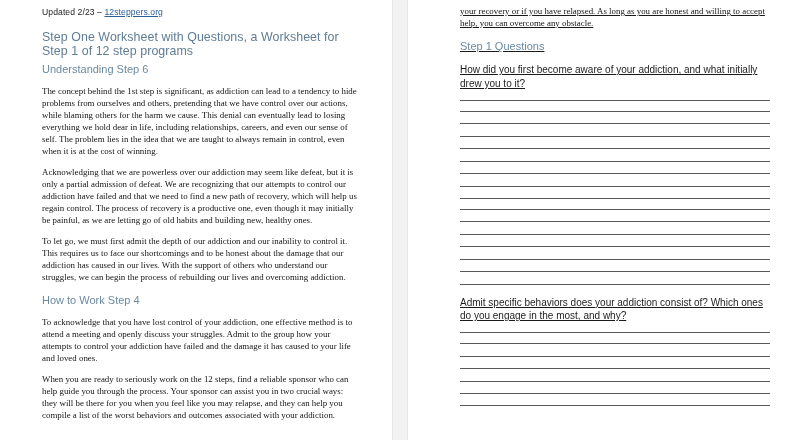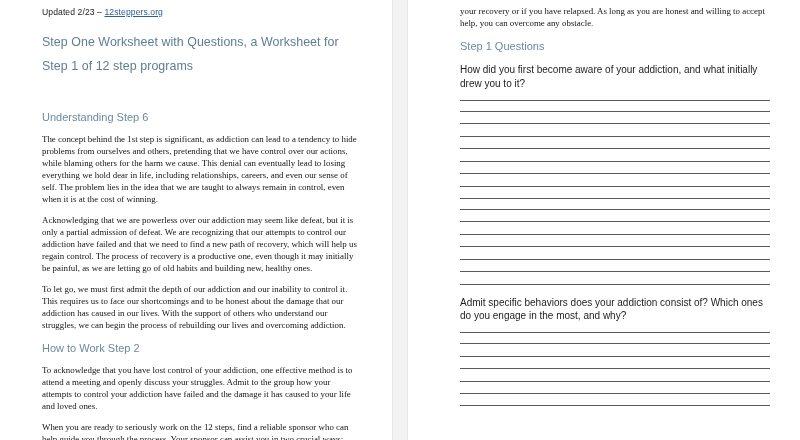--- a/index.html
+++ b/index.html
@@ -39,43 +39,44 @@
     width: 16px;
     height: 440px;
     background: #f2f2f2;
     box-shadow: inset 1px 0 0 #e6e6e6, inset -1px 0 0 #e6e6e6;
     flex: 0 0 16px;
   }
   .page-right {
     width: 392px;
     padding: 6px 30px 0 52px;
     flex: 1 1 auto;
+    text-decoration: underline;
   }
 
   
   .meta-line {
     font-family: "Liberation Sans", sans-serif;
     font-size: 8.6px;
     line-height: 12px;
     color: #222222;
     margin: 0 0 12px 0;
     letter-spacing: 0.01em;
   }
   .meta-link {
     color: #2a6099;
     text-decoration: underline;
   }
 
   .doc-title {
     font-family: "Liberation Sans", sans-serif;
     font-size: 12.4px;
-    line-height: 24px;
+    line-height: 14px;
     font-weight: normal;
     color: #5f7d95;
-    margin: 0 0 32px 0;
+    margin: 0 0 4px 0;
     letter-spacing: 0.005em;
   }
 
   .section-heading {
     font-family: "Liberation Sans", sans-serif;
     font-size: 11px;
     line-height: 15px;
     font-weight: normal;
     color: #6b8aa0;
     margin: 0 0 9px 0;
@@ -124,21 +125,21 @@
 
     <p class="meta-line"><span>Updated 2/23 – </span><a class="meta-link" href="#">12steppers.org</a></p>
 
     <h1 class="doc-title">Step One Worksheet with Questions, a Worksheet for Step 1 of 12 step programs</h1>
 
     <h2 class="section-heading">Understanding Step 6</h2>
     <p class="body">The concept behind the 1st step is significant, as addiction can lead to a tendency to hide problems from ourselves and others, pretending that we have control over our actions, while blaming others for the harm we cause. This denial can eventually lead to losing everything we hold dear in life, including relationships, careers, and even our sense of self. The problem lies in the idea that we are taught to always remain in control, even when it is at the cost of winning.</p>
     <p class="body">Acknowledging that we are powerless over our addiction may seem like defeat, but it is only a partial admission of defeat. We are recognizing that our attempts to control our addiction have failed and that we need to find a new path of recovery, which will help us regain control. The process of recovery is a productive one, even though it may initially be painful, as we are letting go of old habits and building new, healthy ones.</p>
     <p class="body">To let go, we must first admit the depth of our addiction and our inability to control it. This requires us to face our shortcomings and to be honest about the damage that our addiction has caused in our lives. With the support of others who understand our struggles, we can begin the process of rebuilding our lives and overcoming addiction.</p>
 
-    <h2 class="section-heading tight-top">How to Work Step 2</h2>
+    <h2 class="section-heading tight-top">How to Work Step 4</h2>
     <p class="body">To acknowledge that you have lost control of your addiction, one effective method is to attend a meeting and openly discuss your struggles. Admit to the group how your attempts to control your addiction have failed and the damage it has caused to your life and loved ones.</p>
     <p class="body">When you are ready to seriously work on the 12 steps, find a reliable sponsor who can help guide you through the process. Your sponsor can assist you in two crucial ways: they will be there for you when you feel like you may relapse, and they can help you compile a list of the worst behaviors and outcomes associated with your addiction.</p>
 
   </div>
 
   <div class="page-gutter"></div>
 
   <div class="page page-right">
 
     <p class="body">your recovery or if you have relapsed. As long as you are honest and willing to accept help, you can overcome any obstacle.</p>

